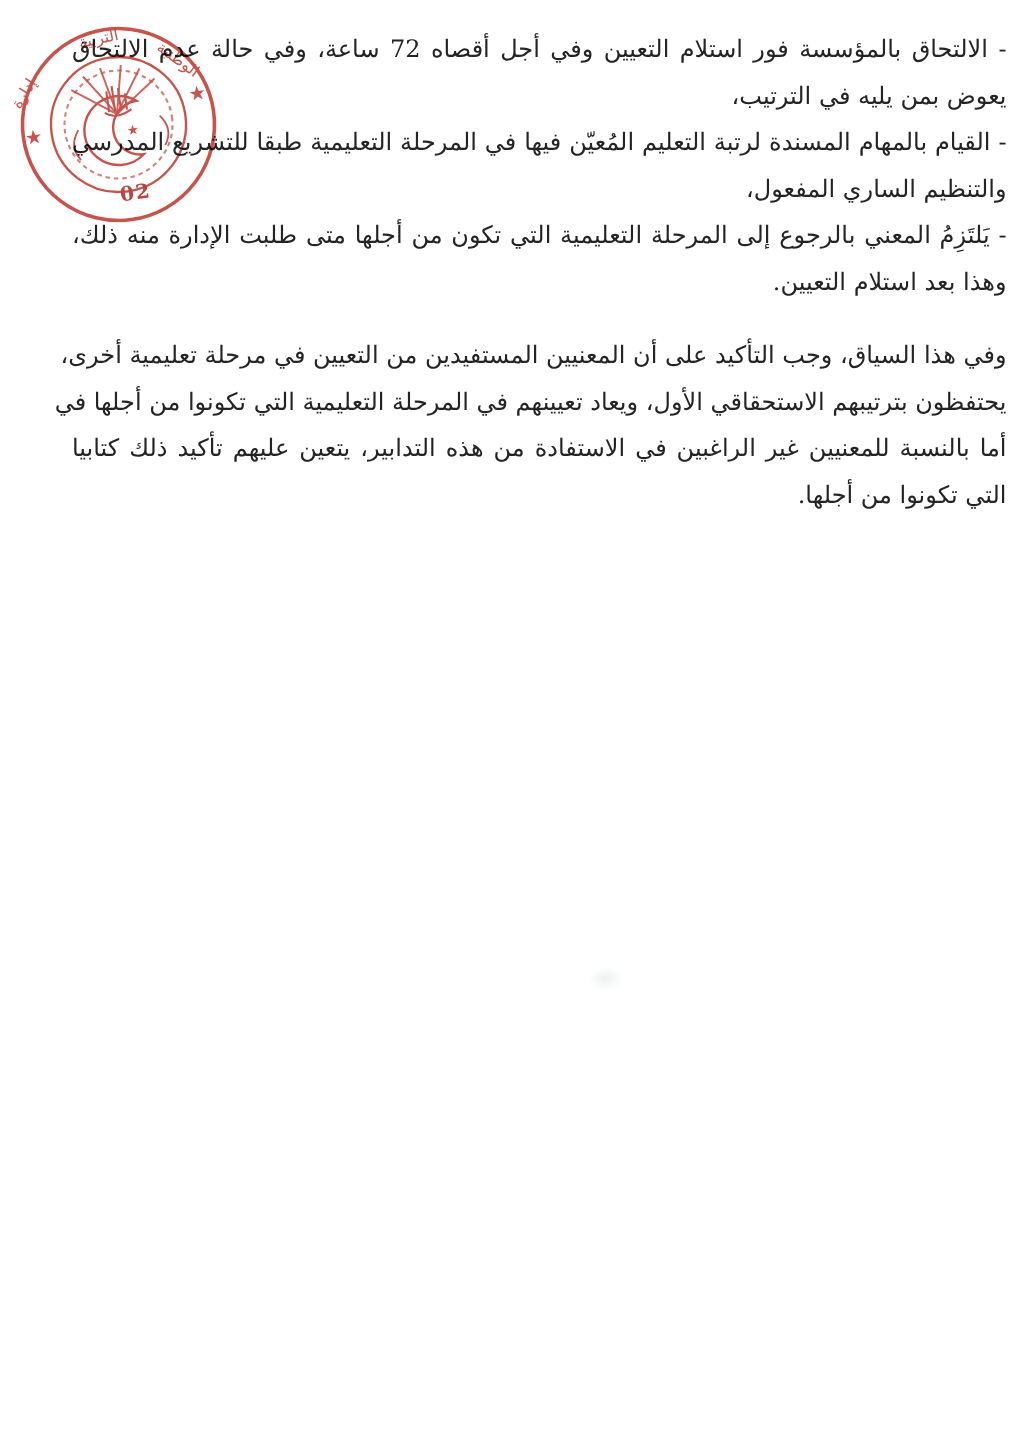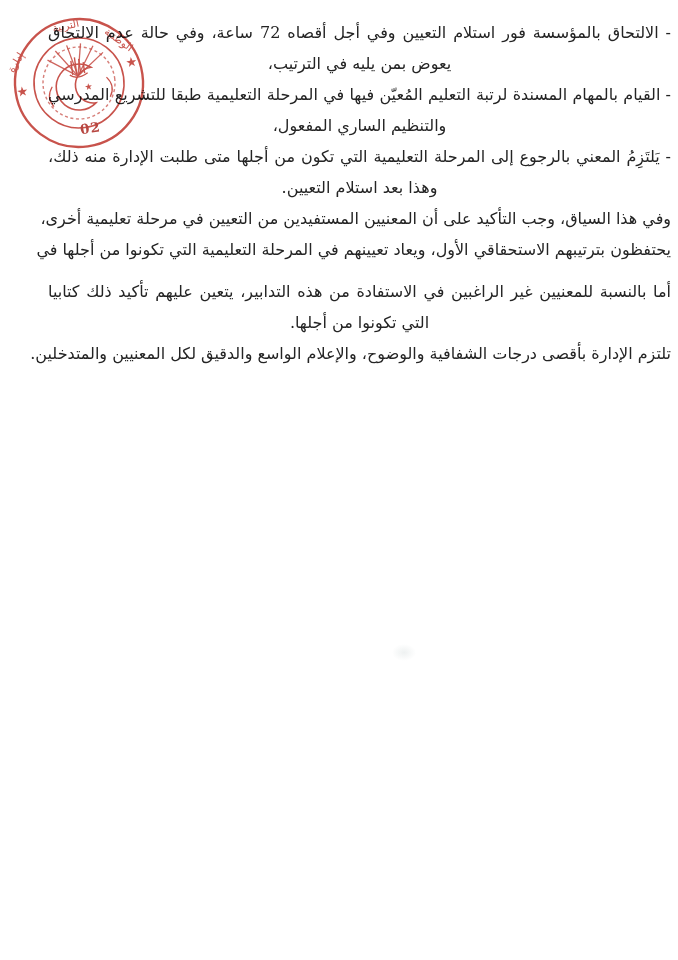--- a/index.html
+++ b/index.html
@@ -19,31 +19,31 @@
     top: 17px; right: 7px; left: 48px;
     direction: rtl;
     color: #242424;
     font-size: 16px;
     line-height: 31px;
     z-index: 1;
   }
   .line {
     height: 31px;
     line-height: 31px;
-    text-align: center;
+    text-align: right;
     white-space: nowrap;
     overflow: visible;
   }
   .line.just {
     text-align: justify;
     text-align-last: justify;
     text-justify: inter-word;
   }
-  .p2 { }
-  .p3 { margin-top: 11px; }
+  .p2 { margin-top: 18px; }
+  .p3 { }
   .p4 { margin-top: 0; }
 
   .stamp {
     position: absolute;
     left: 4px; top: 8px;
     width: 150px; height: 150px;
     transform: rotate(-8deg);
     mix-blend-mode: multiply;
     opacity: 0.93;
     z-index: 2;
@@ -91,23 +91,20 @@
     <div class="para p2">
       <div class="line just">وفي هذا السياق، وجب التأكيد على أن المعنيين المستفيدين من التعيين في مرحلة تعليمية أخرى،</div>
       <div class="line just">يحتفظون بترتيبهم الاستحقاقي الأول، ويعاد تعيينهم في المرحلة التعليمية التي تكونوا من أجلها في</div>
     </div>
 
     <div class="para p3">
       <div class="line just">أما بالنسبة للمعنيين غير الراغبين في الاستفادة من هذه التدابير، يتعين عليهم تأكيد ذلك كتابيا</div>
       <div class="line">التي تكونوا من أجلها.</div>
     </div>
 
-    <div class="para p4">
-      <div class="line">تلتزم الإدارة بأقصى درجات الشفافية والوضوح، والإعلام الواسع والدقيق لكل المعنيين والمتدخلين.</div>
-    </div>
 
   </div>
 
   <svg class="stamp" viewBox="0 0 150 150" xmlns="http://www.w3.org/2000/svg" aria-hidden="true">
     <g fill="none" stroke="#c4463e">
 
       <circle cx="75" cy="75" r="64" stroke-width="2.4"></circle>
       <circle cx="75" cy="75" r="45" stroke-width="1.6"></circle>
 
       <circle cx="75" cy="75" r="36" stroke-width="1.4" stroke-dasharray="3 2.6" opacity="0.75"></circle>

